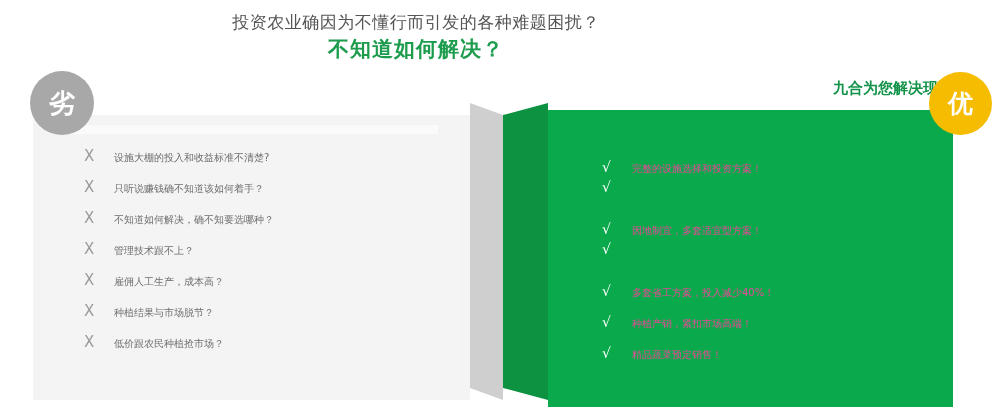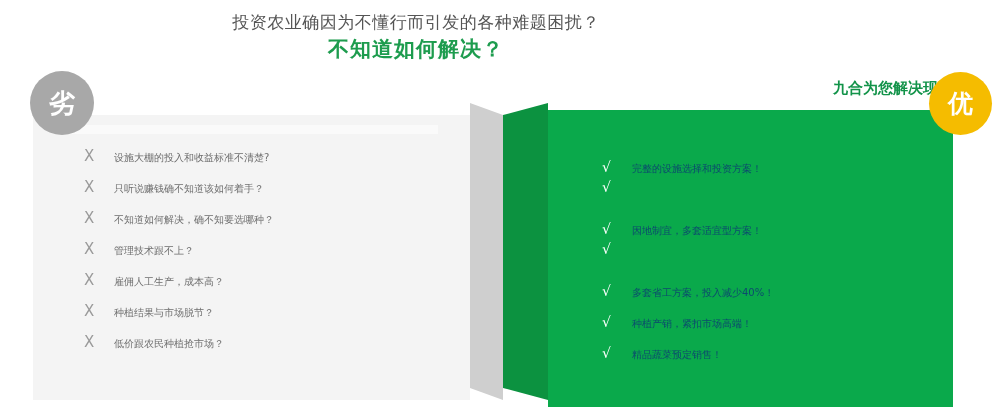--- a/index.html
+++ b/index.html
@@ -135,21 +135,21 @@
     line-height: 31px;
   }
   .txt {
     font-size: 10px;
     line-height: 31px;
     white-space: nowrap;
   }
   .list-left .mark { color: #9a9a9a; }
   .list-left .txt  { color: #6e6e6e; }
   .list-right .mark { color: #ffffff; font-size: 14px; }
-  .list-right .txt  { color: #0c4a6e; margin-top: 12px; }
+  .list-right .txt  { color: #ec4899; margin-top: 12px; }
 
   
   .badge {
     position: absolute;
     border-radius: 50%;
     display: flex;
     align-items: center;
     justify-content: center;
     color: #ffffff;
     font-weight: bold;

